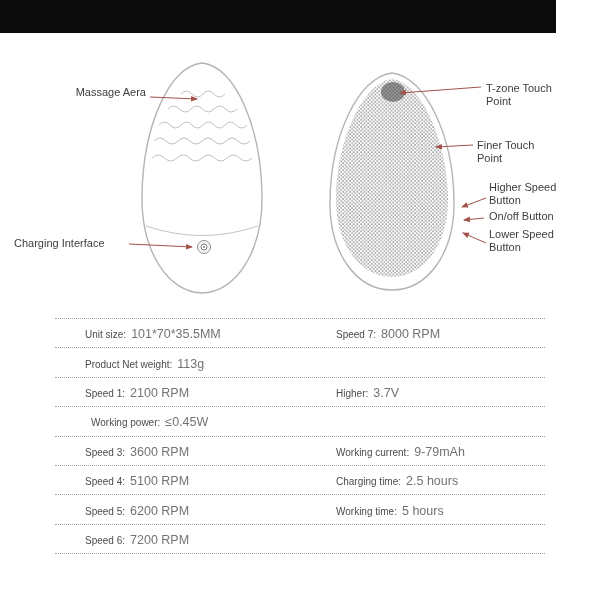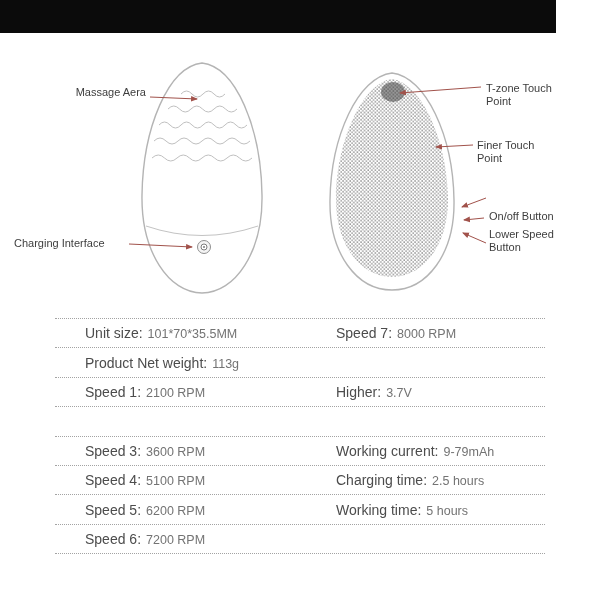--- a/index.html
+++ b/index.html
@@ -10,21 +10,21 @@
   .wave{fill:none;stroke:#c0c0c0;stroke-width:1;}
   .seam{fill:none;stroke:#c3c3c3;stroke-width:1;}
   .ann-line{stroke:var(--annotation,#a1524b);stroke-width:1;fill:none;}
   #arrowhead path{fill:var(--annotation,#a1524b);}
   .callout{position:absolute;font-size:11px;color:#3d3d3d;line-height:13px;}
   .spec-table{position:absolute;top:318px;left:55px;width:490px;border-top:1px dotted #a3a3a3;}
   .spec-row{display:flex;align-items:center;height:28.4px;border-bottom:1px dotted #a3a3a3;}
   .spec-cell{box-sizing:border-box;width:50%;white-space:nowrap;}
   .spec-cell.left{padding-left:30px;}
   .spec-cell.right{padding-left:36px;}
-  .spec-label{font-size:14px;color:#4c4c4c;margin-right:5px;}
+  .spec-label{font-size:10px;color:#4c4c4c;margin-right:5px;}
   .spec-value{font-size:12.5px;color:#737373;}
 </style>
 </head>
 <body>
 
 <div class="page">
 
   <div class="top-bar"></div>
 
   <svg class="diagram-svg" width="600" height="312" viewBox="0 0 600 312">
@@ -69,20 +69,21 @@
       <line class="ann-line" x1="486" y1="198" x2="462" y2="207" marker-end="url(#arrowhead)"></line>
       <line class="ann-line" x1="484" y1="218" x2="464" y2="220" marker-end="url(#arrowhead)"></line>
       <line class="ann-line" x1="486" y1="243" x2="463" y2="233" marker-end="url(#arrowhead)"></line>
     </g>
   </svg>
 
   <div class="callout" style="left:70px;top:86px;width:76px;text-align:right;">Massage Aera</div>
   <div class="callout" style="left:14px;top:237px;width:110px;">Charging Interface</div>
   <div class="callout" style="left:486px;top:82px;">T-zone Touch Point</div>
   <div class="callout" style="left:477px;top:139px;">Finer Touch Point</div>
+  <div class="callout" style="left:489px;top:181px;width:78px;">Higher Speed Button</div>
   <div class="callout" style="left:489px;top:210px;">On/off Button</div>
   <div class="callout" style="left:489px;top:228px;width:78px;">Lower Speed Button</div>
 
   <div class="spec-table">
 
     <div class="spec-row">
       <div class="spec-cell left">
         <span class="spec-label">Unit size:</span><span class="spec-value">101*70*35.5MM</span>
       </div>
       <div class="spec-cell right">
@@ -99,20 +100,23 @@
     <div class="spec-row">
       <div class="spec-cell left">
         <span class="spec-label">Speed 1:</span><span class="spec-value">2100 RPM</span>
       </div>
       <div class="spec-cell right">
         <span class="spec-label">Higher:</span><span class="spec-value">3.7V</span>
       </div>
     </div>
 
     <div class="spec-row">
+      <div class="spec-cell right">
+        <span class="spec-label">Working power:</span><span class="spec-value">≤0.45W</span>
+      </div>
     </div>
 
     <div class="spec-row">
       <div class="spec-cell left">
         <span class="spec-label">Speed 3:</span><span class="spec-value">3600 RPM</span>
       </div>
       <div class="spec-cell right">
         <span class="spec-label">Working current:</span><span class="spec-value">9-79mAh</span>
       </div>
     </div>

